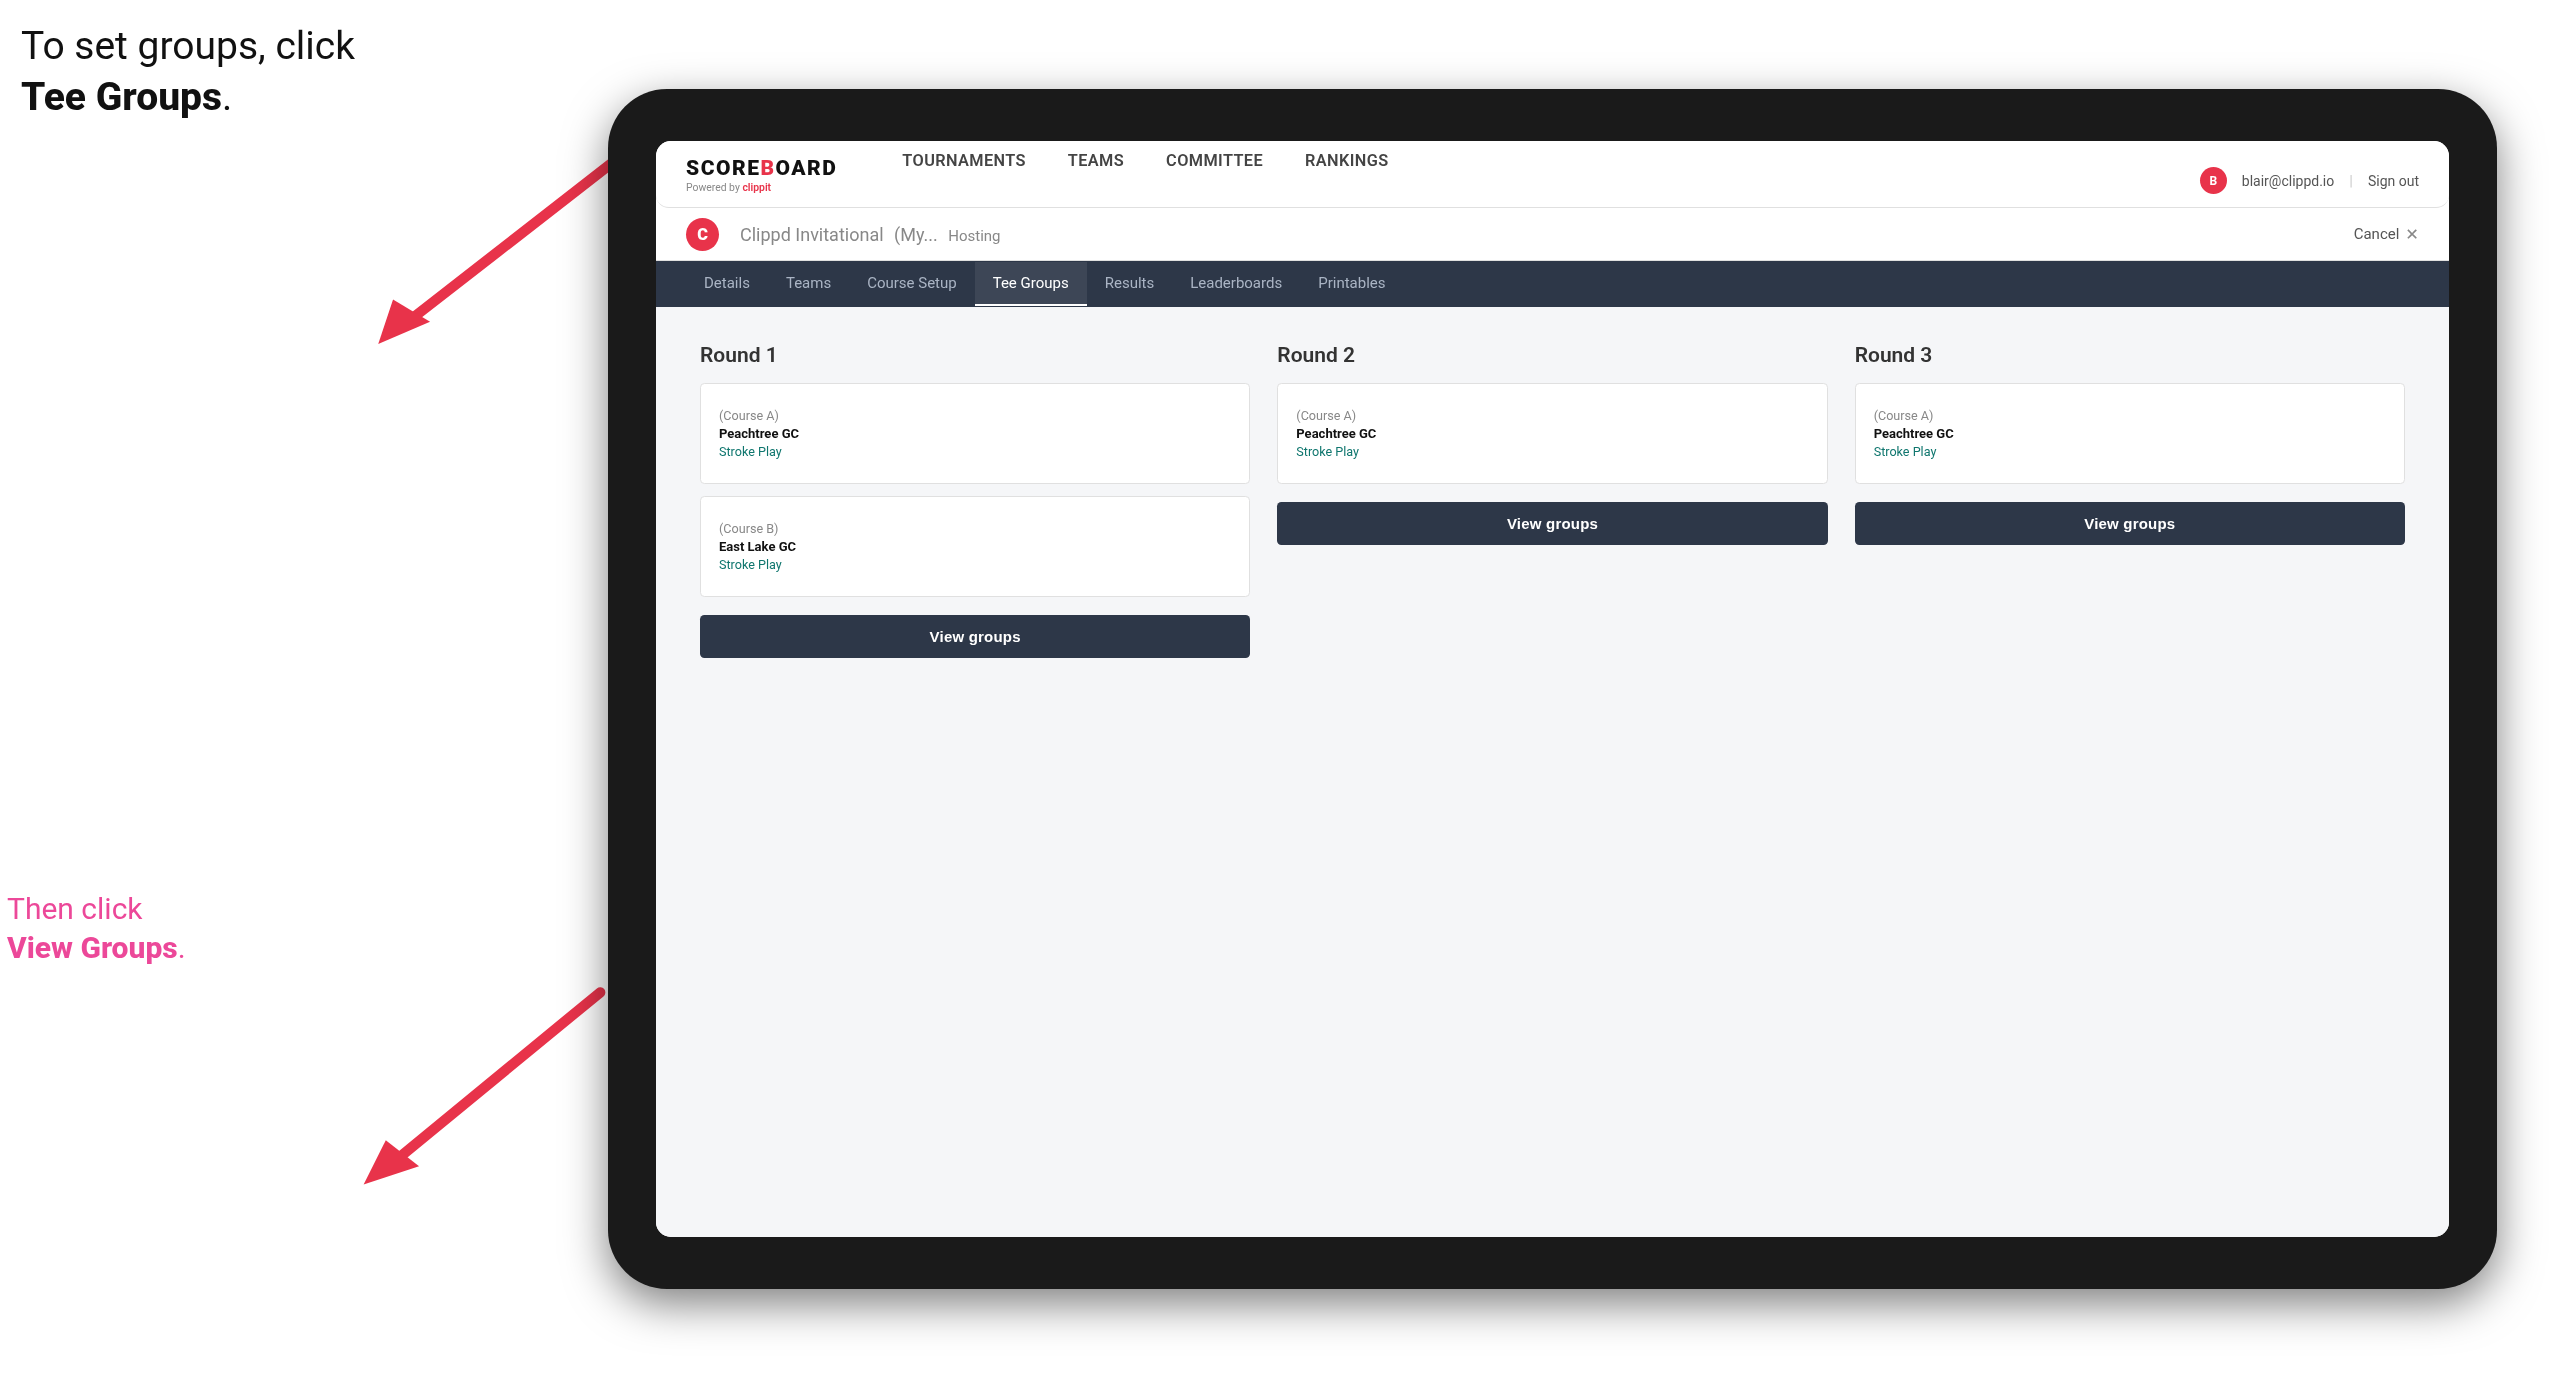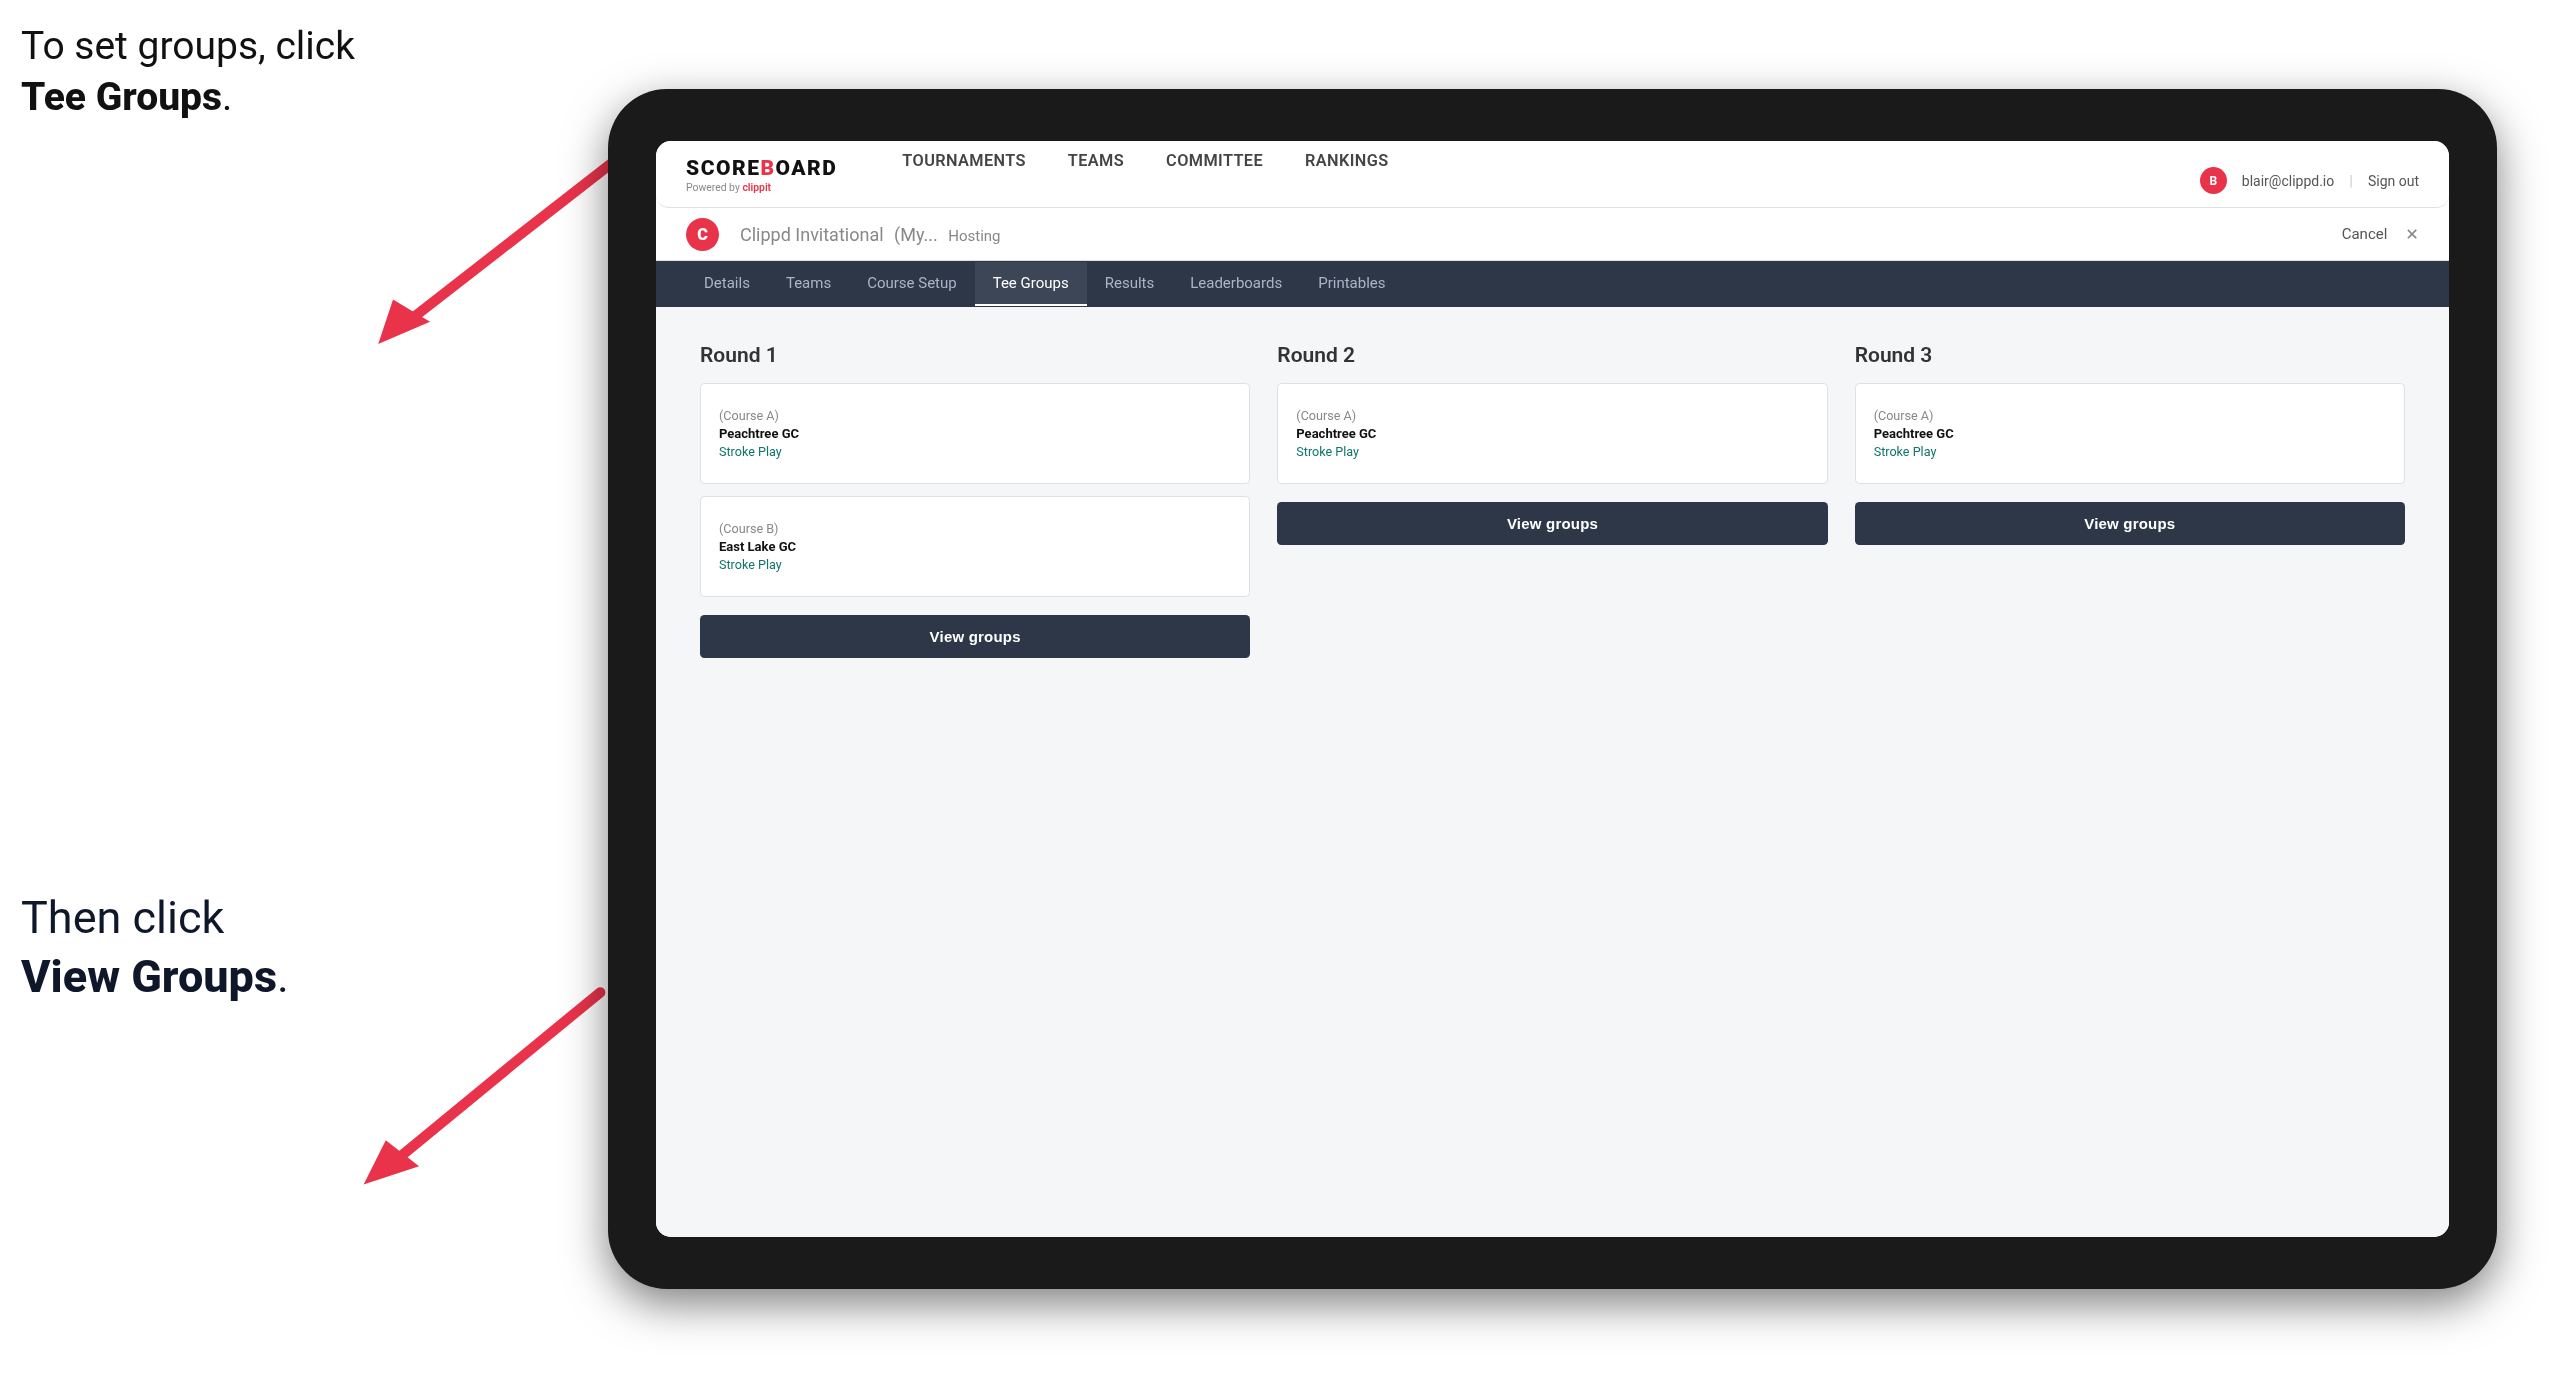--- a/index.html
+++ b/index.html
@@ -30,24 +30,24 @@
       left: 319px;
       width: 385px;
       height: 237px;
       pointer-events: none;
     }
 
     
     .instruction-bottom {
       position: absolute;
       top: 889px;
-      left: 21px;
-      font-size: 45px;
+      left: 7px;
+      font-size: 30px;
       line-height: 1.3;
-      color: #0f172a;
+      color: #ec4899;
     }
     .instruction-bottom .bold { font-weight: 800; }
 
     
     .arrow-bottom {
       position: absolute;
       top: 985px;
       left: 319px;
       width: 311px;
       height: 207px;
@@ -206,21 +206,21 @@
       color: #888;
       margin-left: 6px;
     }
 
     .cancel-btn {
       font-size: 15px;
       color: #555;
       cursor: pointer;
       display: flex;
       align-items: center;
-      gap: 18px;
+      gap: 6px;
       text-align: center;
     }
 
     .cancel-x {
       font-size: 16.3px;
       color: #888;
     }
 
     
     .tabs-bar {

